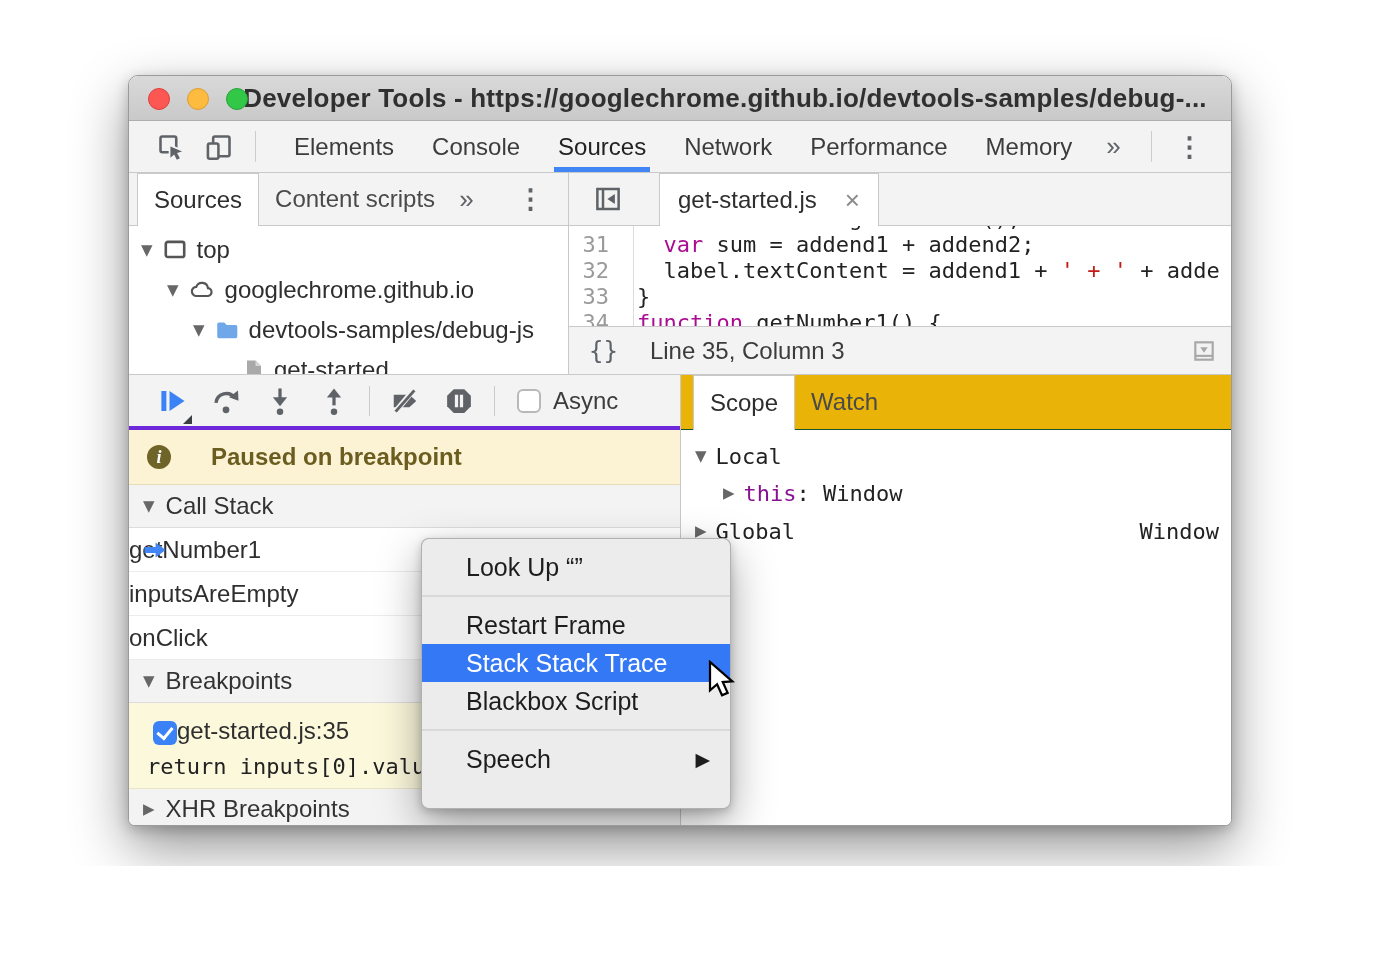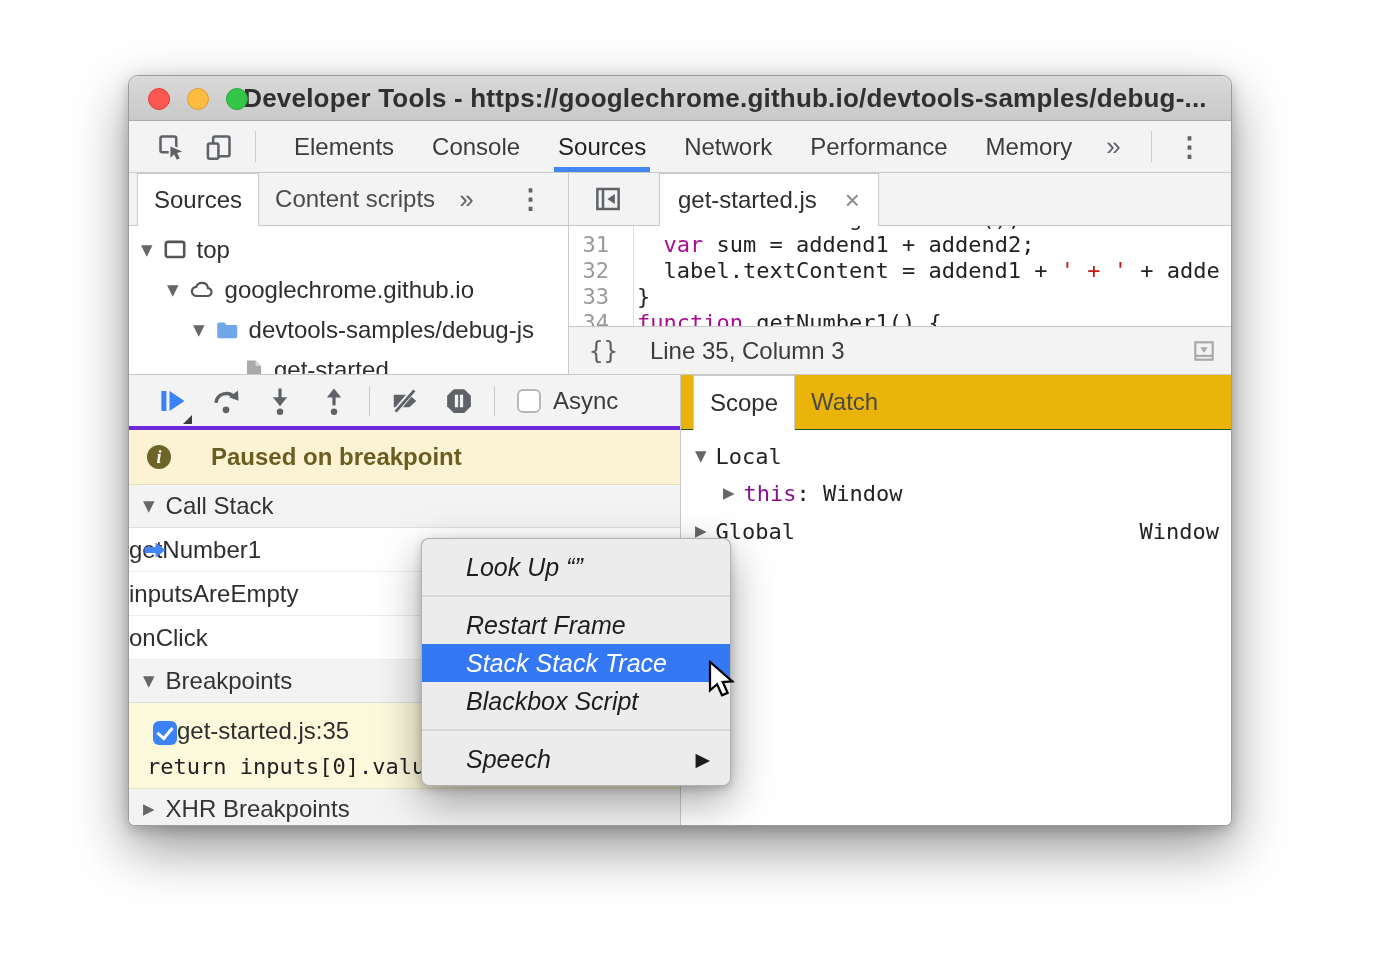--- a/index.html
+++ b/index.html
@@ -1,17 +1,17 @@
 <!DOCTYPE html>
 <html><head>
 <meta charset="utf-8">
 <style>
   * { margin:0; padding:0; box-sizing:border-box; }
   html,body { width:1388px; height:965px; background:#ffffff; font-family:"Liberation Sans", sans-serif; }
-  .stage { position:relative; width:1388px; height:965px; overflow:hidden; }
+  .stage { position:relative; width:1388px; height:866px; overflow:hidden; }
 
   
   .window {
     position:absolute; left:128px; top:75px; width:1104px; height:751px;
     background:#fff; border:1px solid #9b9b9b; border-radius:10px 10px 7px 7px;
     box-shadow:0 22px 55px rgba(0,0,0,.42), 0 4px 14px rgba(0,0,0,.22);
     overflow:hidden;
   }
 
   
@@ -112,21 +112,21 @@
   .scope-global { height:40px; padding-left:14px; gap:9px; }
   .purple { color:#881391; }
   .spacer { flex:1; }
   .right-val { padding-right:12px; }
 
   
   .context-menu {
     position:absolute; left:292px; top:462px; width:310px;
     background:#ececec; border:1px solid rgba(0,0,0,.25); border-radius:8px;
     box-shadow:0 16px 44px rgba(0,0,0,.35), 0 3px 10px rgba(0,0,0,.2);
-    padding:9px 0 7px; z-index:50; font-size:25px; color:#1d1d1d;font-style:italic;
+    padding:9px 0 30px; z-index:50; font-size:25px; color:#1d1d1d;
   }
   .menu-item { height:38px; display:flex; align-items:center; padding:0 20px 0 44px; }
   .menu-item.selected { background:#3478f6; color:#fff; }
   .menu-sep { height:2px; background:#d9d9d9; margin:9px 0; }
   .submenu-arrow { margin-left:auto; font-family:"DejaVu Sans", sans-serif; font-size:19px; color:#1d1d1d; }
 
   .mouse-cursor { position:absolute; left:578px; top:584px; z-index:60; }
 
   svg { display:block; }
 </style>

